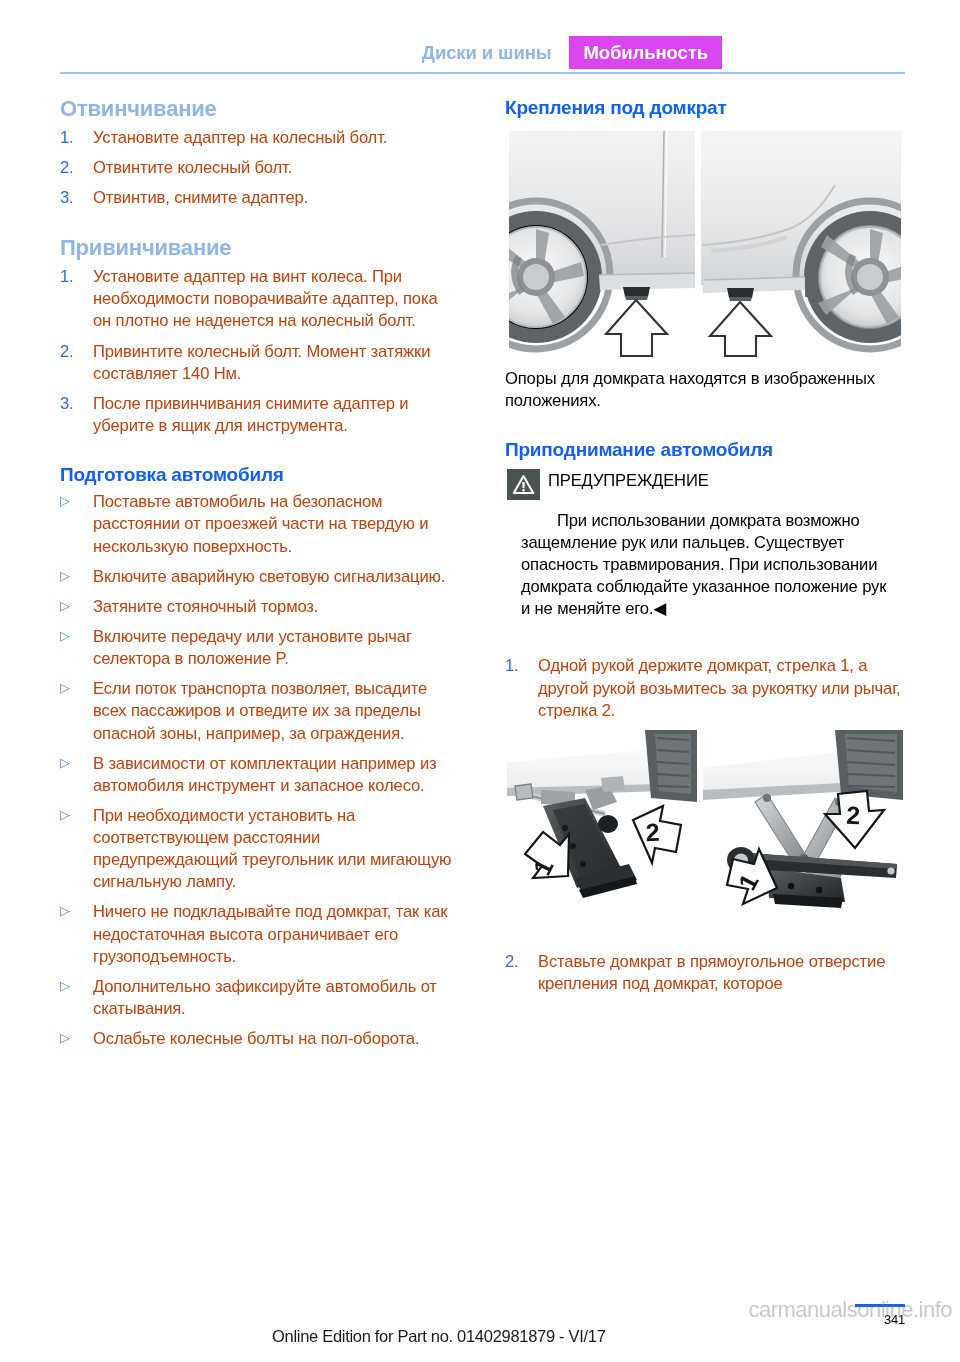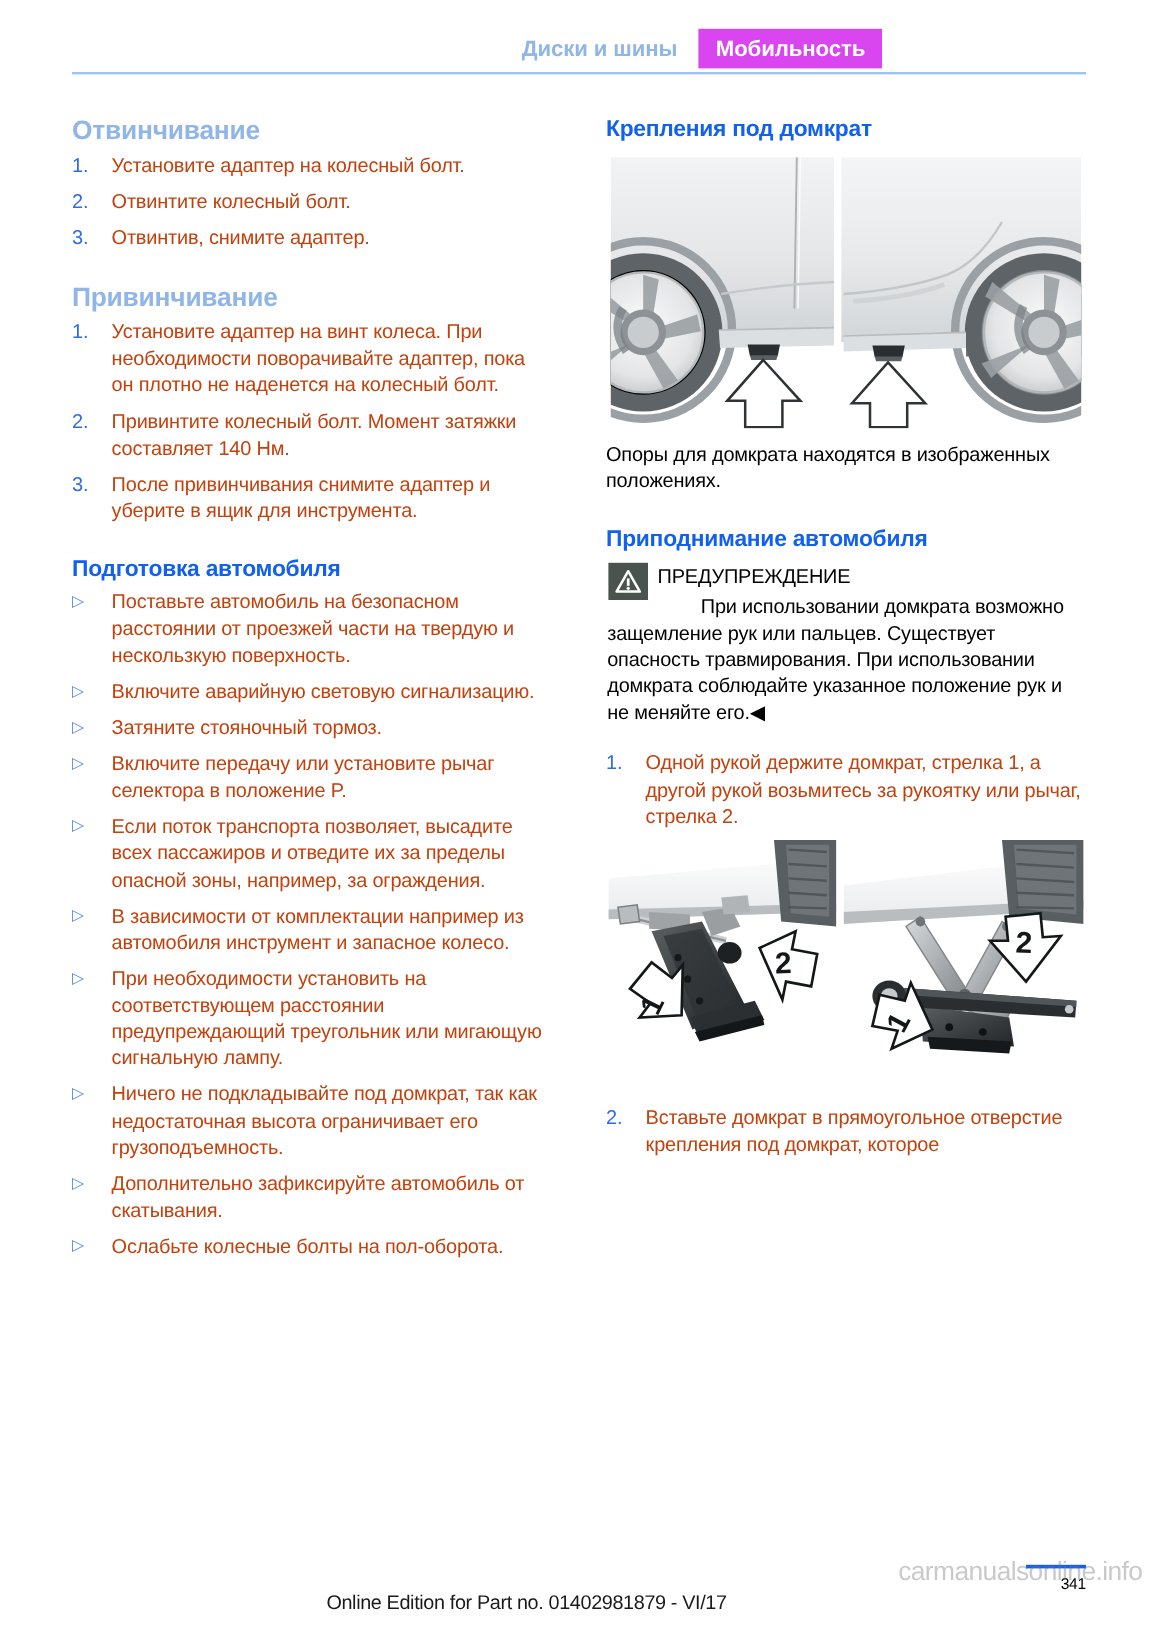--- a/index.html
+++ b/index.html
@@ -12,24 +12,23 @@
     height: 1362px;
     position: relative;
     font-family: "Liberation Sans", sans-serif;
     color: #000000;
     overflow: hidden;
   }
 
   
   .header {
     position: absolute;
-    left: 0; top: 4px;
+    left: 0; top: 16px;
     width: 777px;
     height: 62px;
-    padding-left: 13px;
   }
   .header-rule {
     position: absolute;
     left: 60px;
     top: 56px;
     width: 845px;
     height: 2px;
     background: #9DC3F0;
   }
   .breadcrumb {
@@ -151,21 +150,21 @@
     align-items: center;
     justify-content: center;
   }
   .warn-title {
     font-size: 16.6px;
     color: #000;
     padding-top: 3px;
     padding-left: 2px;
   }
   .warn-body {
-    margin: 1px;
+    margin: 16px;
     padding-top: 2px;
   }
   .warn-body .indent-first { padding-left: 36px; }
 
   
   .figure {
     position: relative;
     background: #ffffff;
     overflow: hidden;
   }

